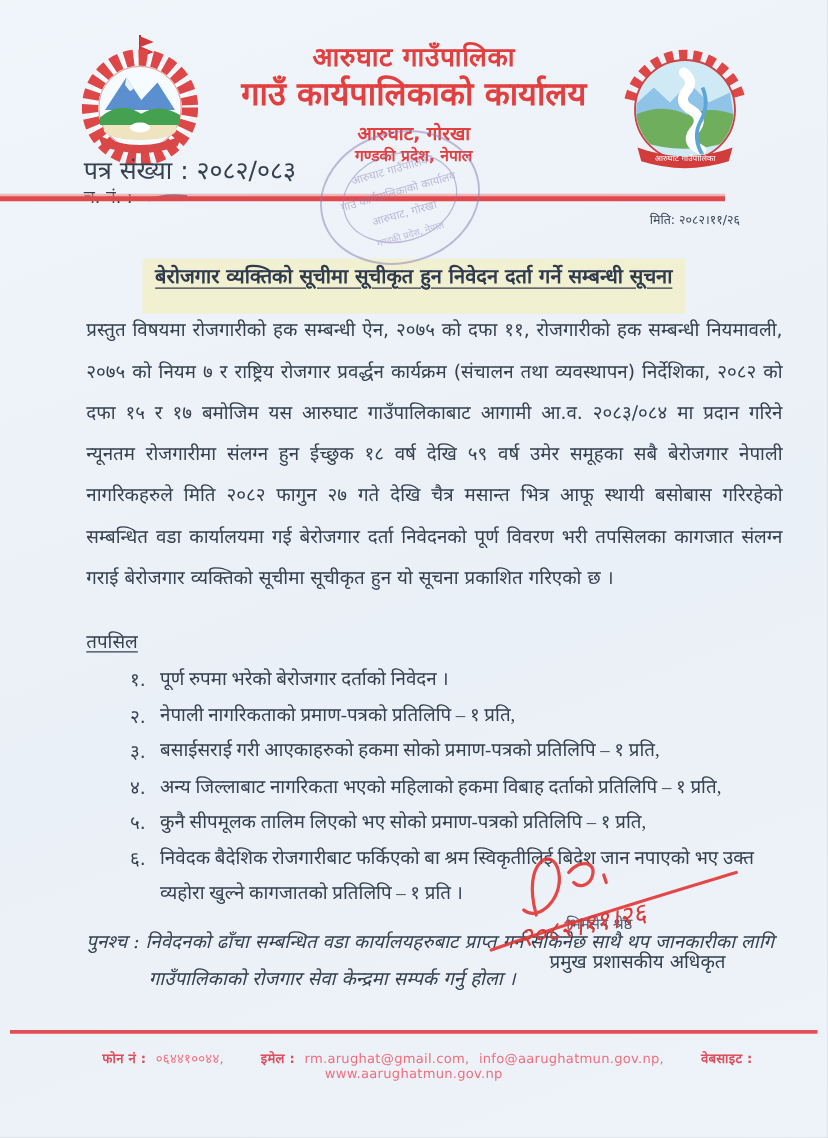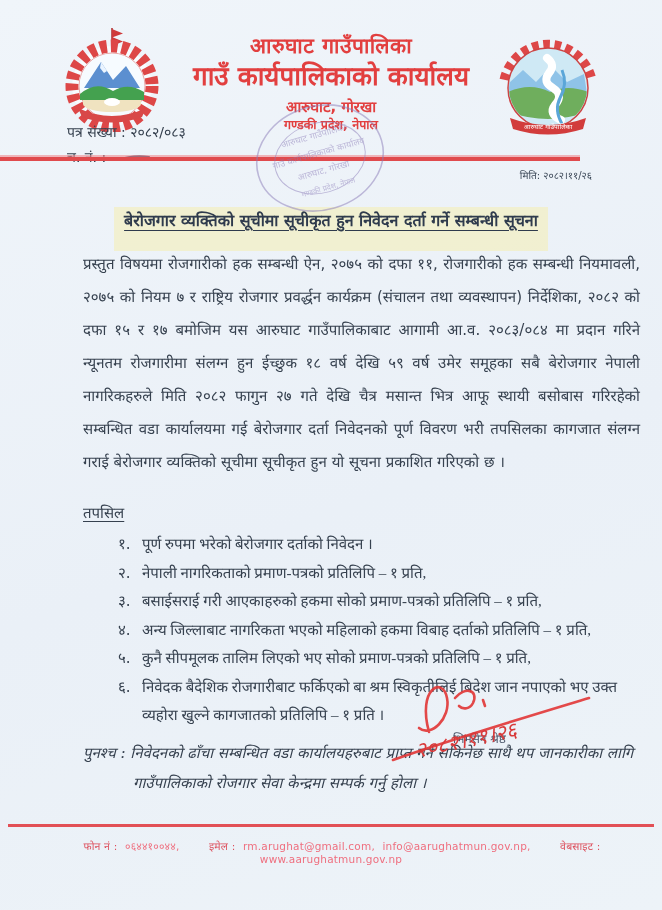--- a/index.html
+++ b/index.html
@@ -14,37 +14,37 @@
   }
   
   .logo{position:absolute;}
   .logo-left{left:56px;top:26px;width:112px;height:106px;}
   .logo-right{left:490px;top:30px;width:116px;height:110px;}
   .header-text{position:absolute;left:150px;top:34px;width:362px;text-align:center;color:#e23f3f;line-height:1.15;}
   .h-muni{font-size:21px;font-weight:bold;letter-spacing:.5px;}
   .h-office{font-size:26px;font-weight:bold;margin-top:4px;}
   .h-place{font-size:15px;font-weight:bold;margin-top:7px;}
   .h-prov{font-size:12.5px;font-weight:bold;margin-top:2px;}
-  .letter-no{position:absolute;left:67px;top:122px;font-size:14px;}
+  .letter-no{position:absolute;left:67px;top:122px;font-size:20px;}
   .ref-no{position:absolute;left:67px;top:147px;font-size:14px;}
   .ref-mark{display:inline-block;vertical-align:middle;margin-left:6px;}
   .red-rule{position:absolute;left:0;top:157px;width:580px;height:4px;background:#e04a4d;box-shadow:0 -2px 0 rgba(238,130,135,.55);}
   .stamp{position:absolute;left:240px;top:96px;width:160px;height:124px;opacity:.5;z-index:5;pointer-events:none;}
   .date-line{position:absolute;right:70px;top:168px;font-size:10px;color:#3a4656;}
   
   .doc-title-row{position:absolute;left:0;top:207px;width:100%;text-align:center;}
   .doc-title{
     display:inline-block;
     font-size:16px;font-weight:bold;color:#2f3b4d;
     text-decoration:underline;text-underline-offset:4px;
     background:rgba(246,238,170,.5);
     padding:2px 10px 20px;
   }
   
-  .main-text{position:absolute;left:83px;top:248px;width:557px;font-size:15px;}
+  .main-text{position:absolute;left:69px;top:248px;width:557px;font-size:15px;}
   .body-par{text-align:justify;line-height:33px;margin:0;}
   .schedule-heading{margin-top:19px;line-height:30px;text-decoration:underline;text-underline-offset:3px;}
   .schedule{margin-top:2px;padding-left:35px;}
   .li{display:flex;line-height:28.5px;}
   .li .num{flex:0 0 24px;}
   .li .txt{flex:1;font-family:Liberation Serif, serif;}
   .postscript{
     margin-top:8px;line-height:30px;
     font-style:italic;
     padding-left:50px;text-indent:-50px;
@@ -54,21 +54,21 @@
   .sig-block{position:absolute;left:385px;top:670px;width:250px;height:115px;}
   .sig-name{position:absolute;left:68px;top:60px;font-size:12px;color:#4a5568;}
   .sig-svg{position:absolute;left:0;top:0;z-index:6;}
   .sig-designation{position:absolute;left:0;top:88px;width:250px;text-align:center;font-size:15px;color:#33404f;}
   
   .footer-rule{position:absolute;left:8px;top:824px;width:646px;height:2.5px;background:#e25056;}
   .footer-text{
     position:absolute;left:0;top:839px;width:100%;
     text-align:center;font-size:10.5px;color:#ef6f7f;letter-spacing:.2px;
   }
-  .footer-text .lbl{font-weight:normal;color:#dd4f5c;margin-left:24px;}
+  .footer-text .lbl{font-weight:bold;color:#dd4f5c;margin-left:24px;}
   .footer-text .lnk{}
   .footer-text span{margin:0 2px;}
 </style>
 </head>
 <body>
 
 <div class="page">
 
   <svg class="logo logo-left" viewBox="0 0 112 106">
 
@@ -189,20 +189,21 @@
     <div class="sig-name">भिमसेन श्रेष्ठ</div>
     <svg class="sig-svg" width="250" height="100" viewBox="0 0 250 100">
       <g stroke="#e23636" fill="none" stroke-width="2.6" stroke-linecap="round" opacity="0.9">
         <path d="M44 62 C32 18 58 6 62 28 C66 48 46 68 34 58"></path>
         <path d="M70 28 C80 16 94 20 88 33 C85 39 78 40 74 36"></path>
         <path d="M98 30 l2 6"></path>
         <path d="M8 90 C64 70 158 42 204 28"></path>
       </g>
       <text x="32" y="88" fill="#d83a3a" font-size="21" font-style="italic" transform="rotate(-12 32 88)">२०८२।११।२६</text>
     </svg>
+    <div class="sig-designation">प्रमुख प्रशासकीय अधिकृत</div>
   </div>
 
   <div class="footer-rule"></div>
   <div class="footer-text">
     <span class="lbl">फोन नं :</span>
     <span>०६४४१००४४,</span>
     <span class="lbl">इमेल :</span>
     <span class="lnk">rm.arughat@gmail.com,</span>
     <span class="lnk">info@aarughatmun.gov.np,</span>
     <span class="lbl">वेबसाइट :</span>

